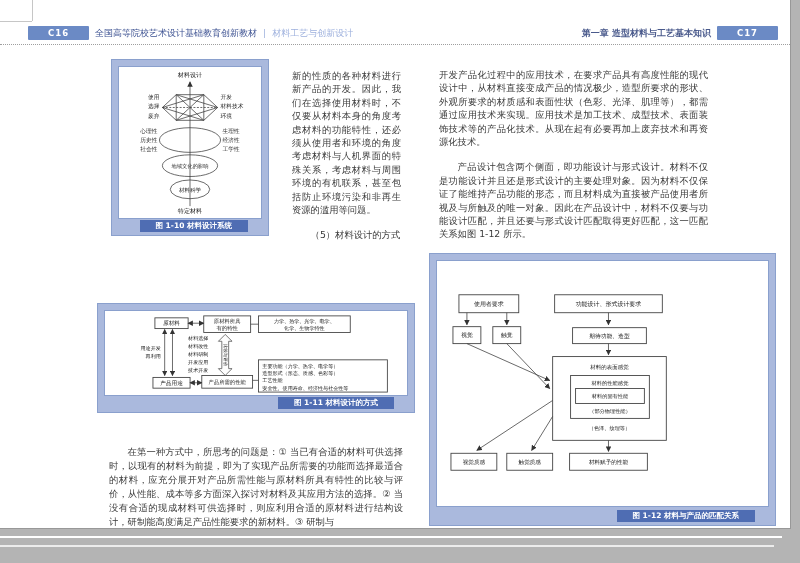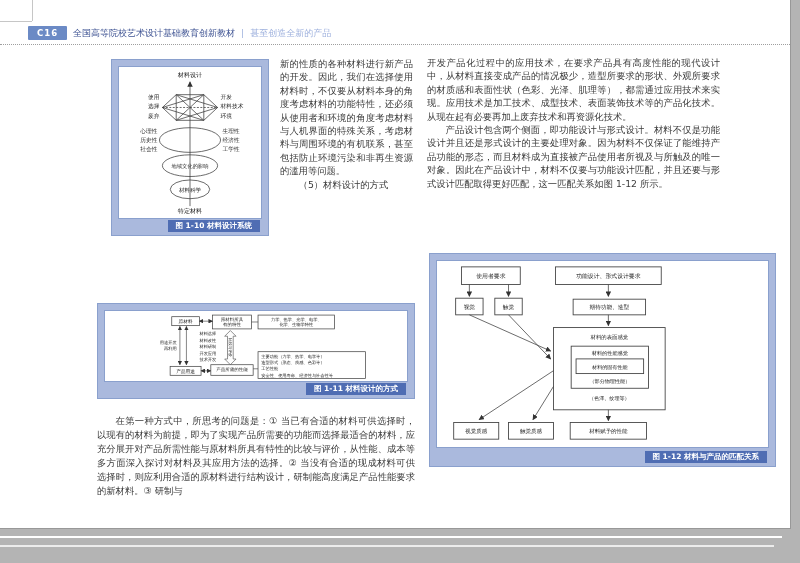--- a/index.html
+++ b/index.html
@@ -15,57 +15,61 @@
   
   .stack-line{position:absolute;background:#ffffff;height:2px}
   
   .cm-h{position:absolute;top:21px;left:0;width:32px;border-top:1px solid #c6c6c6}
   .cm-v{position:absolute;top:0;left:32px;height:21px;border-left:1px solid #c6c6c6}
 
   
   .hgroup{position:absolute;top:26px;display:flex;align-items:center;gap:6px;white-space:nowrap}
   .hgroup.left{left:28px}
   .hgroup.right{right:12px}
-  .badge{background:#6b8ac5;color:#fff;font-size:8.5px;font-weight:bold;letter-spacing:1px;padding:2px 9px;border-radius:1px}
+  .badge{background:#6b8ac5;color:#fff;font-size:8.5px;font-weight:bold;letter-spacing:1px;padding:2px 20px;border-radius:1px}
   .series{font-size:9px;font-weight:normal;color:#3d5292}
   .hsep{font-size:9px;color:#9db0dd}
   .btitle{font-size:9px;color:#9db0dd}
   .chap{font-size:9px;font-weight:bold;color:#4a5a8c}
   .rule{position:absolute;top:44px;left:0;width:790px;border-top:1px dotted #9f9f9f}
 
   
   .tb{position:absolute;font-size:9.3px;line-height:13.4px;color:#3a3a3a;text-align:justify}
-  .tb p{margin:0}
+  .tb p{margin:12px}
   .ind{text-indent:2em}
   .lh14{line-height:14px}
 
   
   .panel{position:absolute;background:#aab9dd;border:1px solid #8aa0cd;box-sizing:border-box}
   .panel-inner{position:absolute;left:6px;top:6px;right:6px;bottom:16px;background:#fff;border:1px solid #8aa0cd}
-  .panel-cap{position:absolute;right:8px;bottom:3px;background:#4f6db3;color:#fff;font-size:7.5px;font-weight:bold;padding:1px 8px;white-space:nowrap}
+  .panel-cap{position:absolute;right:20px;bottom:3px;background:#4f6db3;color:#fff;font-size:7.5px;font-weight:bold;padding:1px 16px;white-space:nowrap}
 
   svg{display:block;width:100%;height:100%}
   svg text{fill:#222;font-family:"DejaVu Sans","Liberation Sans",sans-serif}
   .bx{fill:#fff;stroke:#444;stroke-width:0.9}
   .ln{stroke:#444;stroke-width:0.8;fill:none}
   .dash{stroke-dasharray:2 1.5}
 </style>
 </head>
 <body>
 
 <div class="spread">
 
   <div class="cm-h"></div>
   <div class="cm-v"></div>
 
   <div class="hgroup left">
     <span class="badge">C16</span>
     <span class="series">全国高等院校艺术设计基础教育创新教材</span>
     <span class="hsep">|</span>
-    <span class="btitle">甚至创造全新的产品</span>
+    <span class="btitle">材料工艺与创新设计</span>
+  </div>
+  <div class="hgroup right">
+    <span class="chap">第一章  造型材料与工艺基本知识</span>
+    <span class="badge">C17</span>
   </div>
   <div class="rule"></div>
 
   <div class="panel" style="left:111px;top:59px;width:158px;height:177px">
     <div class="panel-inner">
       <svg viewBox="0 0 144 153" preserveAspectRatio="xMidYMid meet">
         <defs>
           <marker id="ah0" viewBox="0 0 8 8" refX="7" refY="4" markerWidth="7" markerHeight="7" orient="auto-start-reverse">
             <path d="M0,0 L8,4 L0,8 z" fill="#333"></path>
           </marker>
@@ -114,21 +118,21 @@
     </div>
     <div class="panel-cap">图 1-10 材料设计系统</div>
   </div>
 
   <div class="tb" style="left:280px;top:57px;width:133px">
     <p>新的性质的各种材料进行新产品的开发。因此，我们在选择使用材料时，不仅要从材料本身的角度考虑材料的功能特性，还必须从使用者和环境的角度考虑材料与人机界面的特殊关系，考虑材料与周围环境的有机联系，甚至包括防止环境污染和非再生资源的滥用等问题。</p>
     <p class="ind">（5）材料设计的方式</p>
   </div>
 
 
-  <div class="panel" style="left:97px;top:303px;width:318px;height:96px">
+  <div class="panel" style="left:97px;top:303px;width:318px;height:110px">
     <div class="panel-inner">
       <svg viewBox="0 0 303 86" preserveAspectRatio="xMidYMid meet">
         <defs>
           <marker id="ah1" viewBox="0 0 8 8" refX="7" refY="4" markerWidth="7" markerHeight="7" orient="auto-start-reverse">
             <path d="M0,0 L8,4 L0,8 z" fill="#333"></path>
           </marker>
         </defs>
         <rect class="bx" x="48" y="7" width="34" height="11"></rect>
         <text x="65" y="14.8" text-anchor="middle" font-size="5.8">原材料</text>
         <rect class="bx" x="98" y="5" width="48" height="17"></rect>
@@ -171,30 +175,30 @@
           <text x="158" y="65.5">造型形式（形态、质感、色彩等）</text>
           <text x="158" y="73">工艺性能</text>
           <text x="158" y="80.5">安全性、使用寿命、经济性与社会性等</text>
         </g>
         <line class="ln" x1="148" y1="71" x2="154" y2="71"></line>
       </svg>
     </div>
     <div class="panel-cap">图 1-11 材料设计的方式</div>
   </div>
 
-  <div class="tb lh14" style="left:97px;top:414px;width:318px">
+  <div class="tb lh14" style="left:97px;top:433px;width:318px">
     <p class="ind">在第一种方式中，所思考的问题是：① 当已有合适的材料可供选择时，以现有的材料为前提，即为了实现产品所需要的功能而选择最适合的材料，应充分展开对产品所需性能与原材料所具有特性的比较与评价，从性能、成本等多方面深入探讨对材料及其应用方法的选择。② 当没有合适的现成材料可供选择时，则应利用合适的原材料进行结构设计，研制能高度满足产品性能要求的新材料。③ 研制与</p>
   </div>
 
   <div class="tb" style="left:427px;top:56px;width:293px">
     <p>开发产品化过程中的应用技术，在要求产品具有高度性能的现代设计中，从材料直接变成产品的情况极少，造型所要求的形状、外观所要求的材质感和表面性状（色彩、光泽、肌理等），都需通过应用技术来实现。应用技术是加工技术、成型技术、表面装饰技术等的产品化技术。从现在起有必要再加上废弃技术和再资源化技术。</p>
     <p class="ind">产品设计包含两个侧面，即功能设计与形式设计。材料不仅是功能设计并且还是形式设计的主要处理对象。因为材料不仅保证了能维持产品功能的形态，而且材料成为直接被产品使用者所视及与所触及的唯一对象。因此在产品设计中，材料不仅要与功能设计匹配，并且还要与形式设计匹配取得更好匹配，这一匹配关系如图 1-12 所示。</p>
   </div>
 
-  <div class="panel" style="left:429px;top:253px;width:347px;height:214px">
+  <div class="panel" style="left:429px;top:253px;width:347px;height:273px">
     <div class="panel-inner" style="bottom:18px">
       <svg viewBox="0 0 332 190" preserveAspectRatio="xMidYMid meet">
         <defs>
           <marker id="ah2" viewBox="0 0 8 8" refX="7" refY="4" markerWidth="7" markerHeight="7" orient="auto-start-reverse">
             <path d="M0,0 L8,4 L0,8 z" fill="#333"></path>
           </marker>
         </defs>
         <rect class="bx" x="22" y="6" width="60" height="18"></rect>
         <text x="52" y="17" text-anchor="middle" font-size="6">使用者要求</text>
         <rect class="bx" x="118" y="6" width="108" height="18"></rect>

